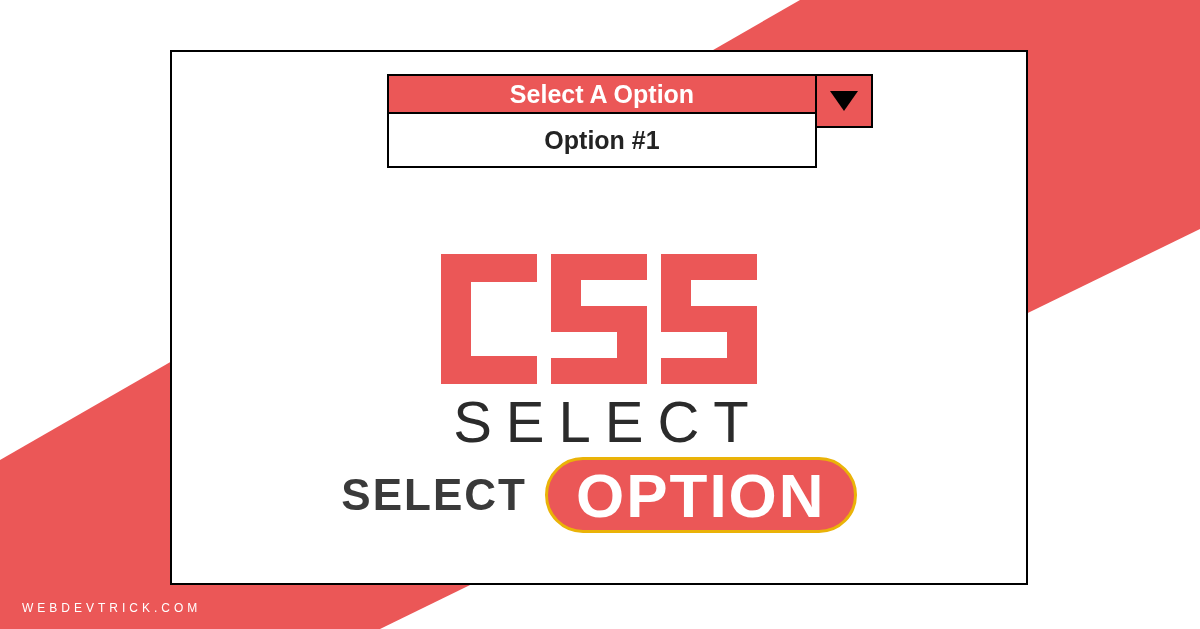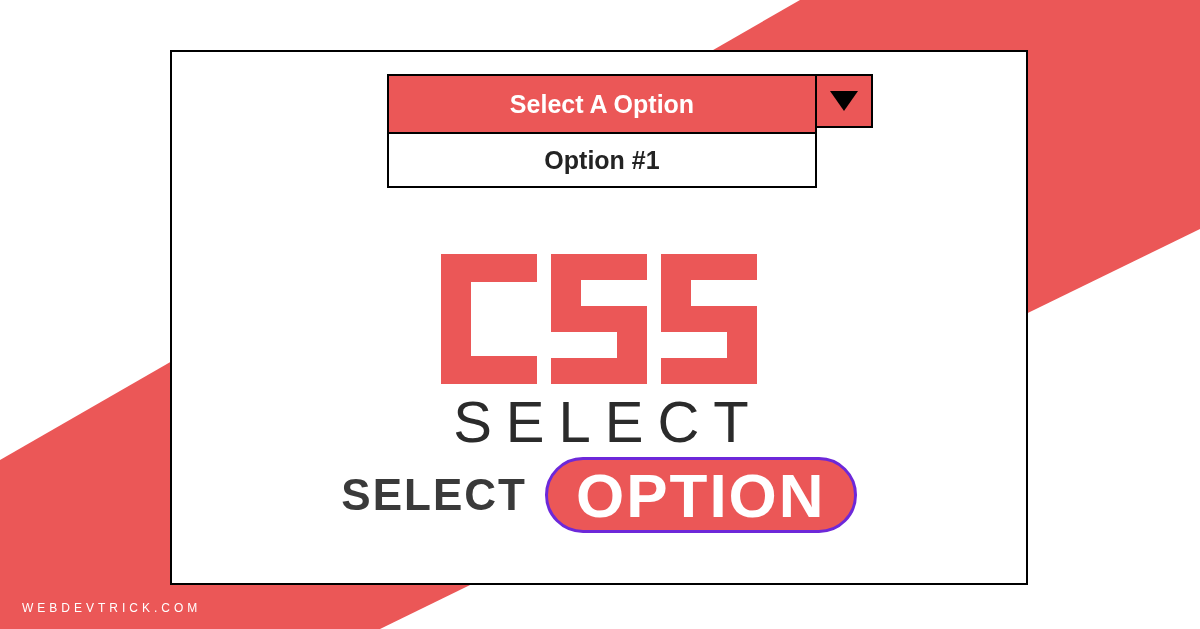--- a/index.html
+++ b/index.html
@@ -54,21 +54,21 @@
       width: 430px;
     }
 
     .select-header {
       background: #eb5757;
       color: #fff;
       display: flex;
       align-items: center;
       justify-content: center;
       position: relative;
-      height: 60px;
+      height: 40px;
       border: 2px solid #000;
       font-weight: bold;
       font-size: 25px;
     }
 
     .select-arrow-box {
       position: absolute;
       top: -2px;
       right: -58px;
       width: 58px;
@@ -141,21 +141,21 @@
 
     .select-text {
       font-size: 44px;
       font-weight: 900;
       color: #3a3a3a;
       letter-spacing: 2px;
     }
 
     .option-pill {
       background: #eb5757;
-      border: 3px solid #6d28d9;
+      border: 3px solid #eab308;
       border-radius: 44px;
       padding: 0 28px;
       height: 76px;
       display: flex;
       align-items: center;
     }
 
     .option-text {
       font-size: 62px;
       font-weight: 900;

